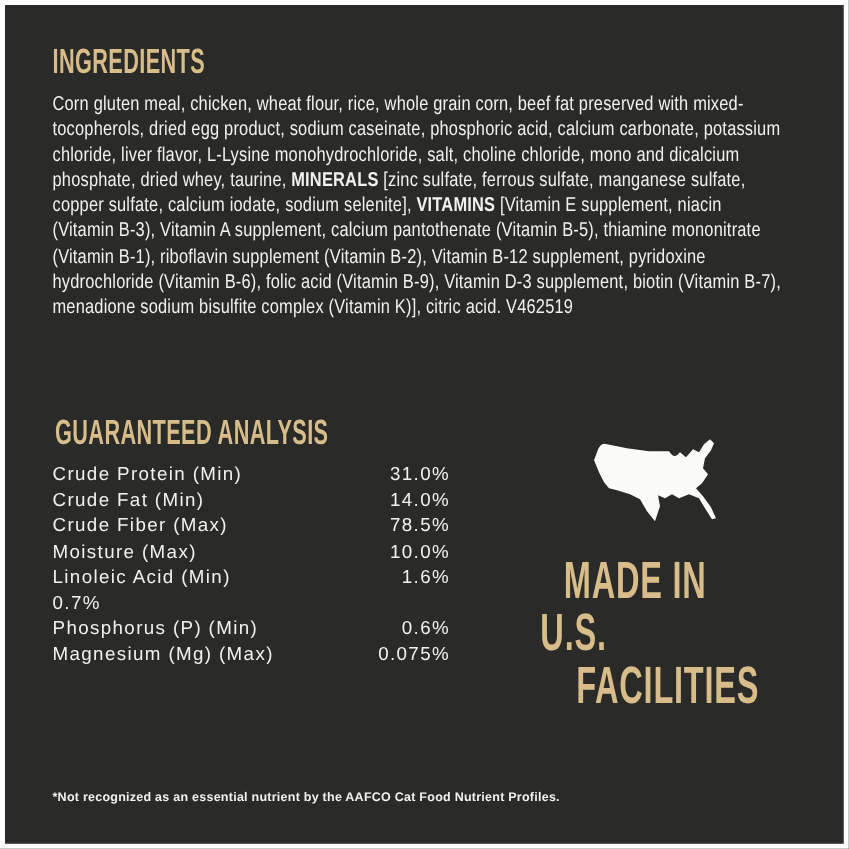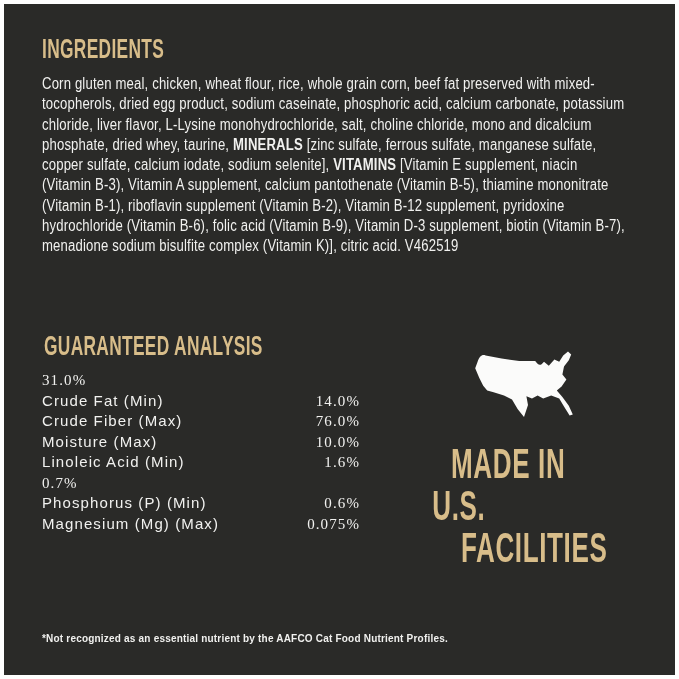--- a/index.html
+++ b/index.html
@@ -63,21 +63,21 @@
     font-size:15px;
     line-height:20.5px;
     letter-spacing:1.1px;
   }
   .ga-row{
     display:flex;
     justify-content:space-between;
     align-items:baseline;
   }
   .ga-name{white-space:nowrap;}
-  .ga-value{white-space:nowrap;font-family:Liberation Serif, serif;}
+  .ga-value{white-space:nowrap;}
 
   
   #made-in{
     position:absolute;
     left:412px;top:345px;
     width:216px;
   }
   #usa-map{
     display:block;
     margin:0 auto 14px auto;
@@ -114,29 +114,30 @@
 <div class="label">
 
   <h1 class="heading" id="ingredients-heading"><span class="cond">INGREDIENTS</span></h1>
 
   <p id="ingredients-text"><span>Corn gluten meal, chicken, wheat flour, rice, whole grain corn, beef fat preserved with mixed-tocopherols, dried egg product, sodium caseinate, phosphoric acid, calcium carbonate, potassium chloride, liver flavor, L-Lysine monohydrochloride, salt, choline chloride, mono and dicalcium phosphate, dried whey, taurine, </span><span class="bold">MINERALS</span><span> [zinc sulfate, ferrous sulfate, manganese sulfate, copper sulfate, calcium iodate, sodium selenite], </span><span class="bold">VITAMINS</span><span> [Vitamin E supplement, niacin (Vitamin B-3), Vitamin A supplement, calcium pantothenate (Vitamin B-5), thiamine mononitrate (Vitamin B-1), riboflavin supplement (Vitamin B-2), Vitamin B-12 supplement, pyridoxine hydrochloride (Vitamin B-6), folic acid (Vitamin B-9), Vitamin D-3 supplement, biotin (Vitamin B-7), menadione sodium bisulfite complex (Vitamin K)], citric acid. V462519</span></p>
 
   <h1 class="heading" id="analysis-heading"><span class="cond">GUARANTEED ANALYSIS</span></h1>
 
   <div id="ga-table">
       <div class="ga-row">
+        <span class="ga-name">Crude Protein (Min)</span>
         <span class="ga-value">31.0%</span>
       </div>
       <div class="ga-row">
         <span class="ga-name">Crude Fat (Min)</span>
         <span class="ga-value">14.0%</span>
       </div>
       <div class="ga-row">
         <span class="ga-name">Crude Fiber (Max)</span>
-        <span class="ga-value">76.0%</span>
+        <span class="ga-value">78.5%</span>
       </div>
       <div class="ga-row">
         <span class="ga-name">Moisture (Max)</span>
         <span class="ga-value">10.0%</span>
       </div>
       <div class="ga-row">
         <span class="ga-name">Linoleic Acid (Min)</span>
         <span class="ga-value">1.6%</span>
       </div>
       <div class="ga-row">

